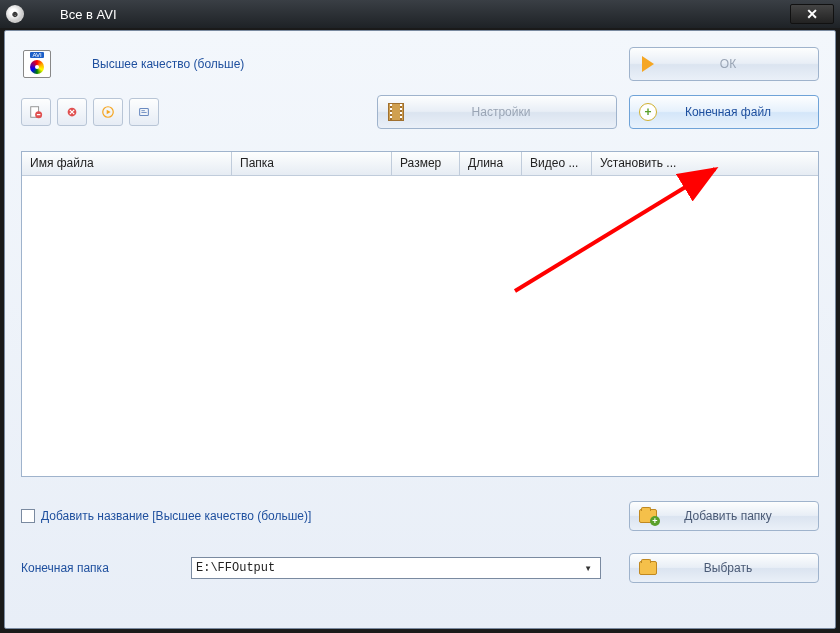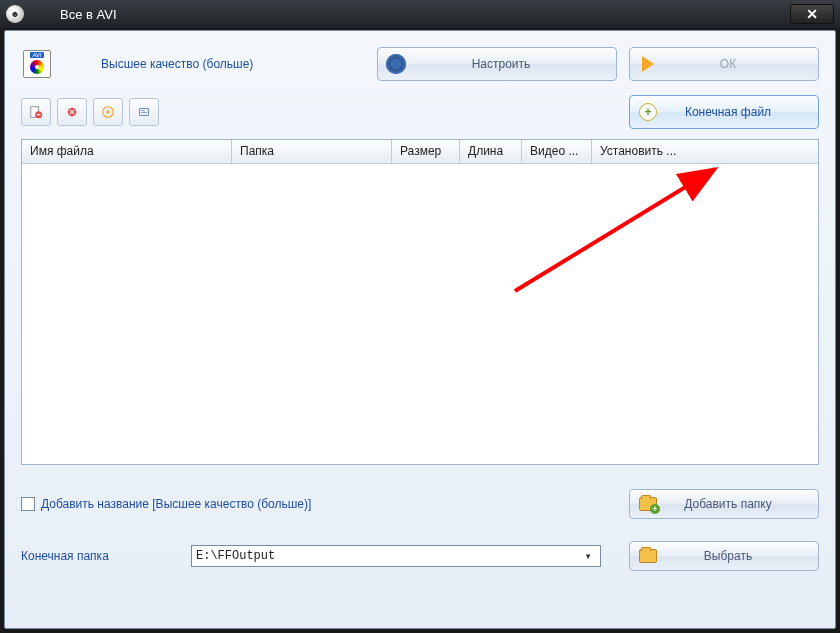--- a/index.html
+++ b/index.html
@@ -74,21 +74,21 @@
   margin-top: 2px;
   position: relative;
 }
 .avi-icon .cd::after {
   content:''; position:absolute; width:4px; height:4px; background:#fff; border-radius:50%;
   top:5px; left:5px;
 }
 .quality-link {
   color: #1e4f9e;
   cursor: pointer;
-  margin-left: 30px;
+  margin-left: 21px;
   margin-right: auto;
 }
 .big-btn {
   height: 34px;
   border: 1px solid #9fb3cc;
   border-radius: 4px;
   background: linear-gradient(180deg, #fdfefe 0%, #e8eef6 48%, #dbe4f0 52%, #eaf0f8 100%);
   display: flex;
   align-items: center;
   cursor: pointer;
@@ -134,21 +134,21 @@
 .small-btn {
   width:30px; height:28px;
   border:1px solid #b8c5d6;
   border-radius:3px;
   background: linear-gradient(180deg,#fdfefe 0%,#e6ecf5 100%);
   display:flex;align-items:center;justify-content:center;
   cursor:pointer;
 }
 .small-btn svg { width:14px;height:14px; }
 .table-wrap {
-  margin: 4px 16px 0 16px;
+  margin: 16px 16px 0 16px;
   border:1px solid #9fb3cc;
   background:#fff;
   height: 326px;
 }
 .table-header {
   display:flex;
   background: linear-gradient(180deg,#fdfefe 0%,#e6ecf3 100%);
   border-bottom:1px solid #c0ccdb;
   height:24px;
 }
@@ -211,26 +211,20 @@
 
   <div class="top-section">
     <div class="avi-icon">
       <div class="page">
           <span class="tag">AVI</span>
           <span class="cd"></span>
         </div>
     </div>
     <span class="quality-link">Высшее качество (больше)</span>
 
-    <div class="big-btn btn-configure">
-      <span class="icon-slot">
-          <span class="gear-icon"></span>
-        </span>
-      <span class="label-slot">Настроить</span>
-    </div>
     <div class="big-btn btn-ok">
       <span class="icon-slot">
           <span class="arrow"></span>
         </span>
       <span class="label-slot">ОК</span>
     </div>
   </div>
 
   <div class="second-row">
     <div class="small-btns">
@@ -255,20 +249,26 @@
       </div>
       <div class="small-btn">
         <svg viewBox="0 0 16 16">
             <rect x="3" y="4" width="10" height="8" rx="1" fill="none" stroke="#6a8ac0" stroke-width="1.2"></rect>
             <rect x="5" y="6" width="4" height="1" fill="#6a8ac0"></rect>
             <rect x="5" y="8" width="6" height="1" fill="#6a8ac0"></rect>
           </svg>
       </div>
     </div>
 
+    <div class="big-btn btn-settings">
+      <span class="icon-slot">
+          <span class="film-icon"></span>
+        </span>
+      <span class="label-slot">Настройки</span>
+    </div>
     <div class="big-btn btn-addfile">
       <span class="icon-slot">
           <span class="addfile-icon">+</span>
         </span>
       <span class="label-slot">Конечная файл</span>
     </div>
   </div>
 
   <div class="table-wrap">
     <div class="table-header">

